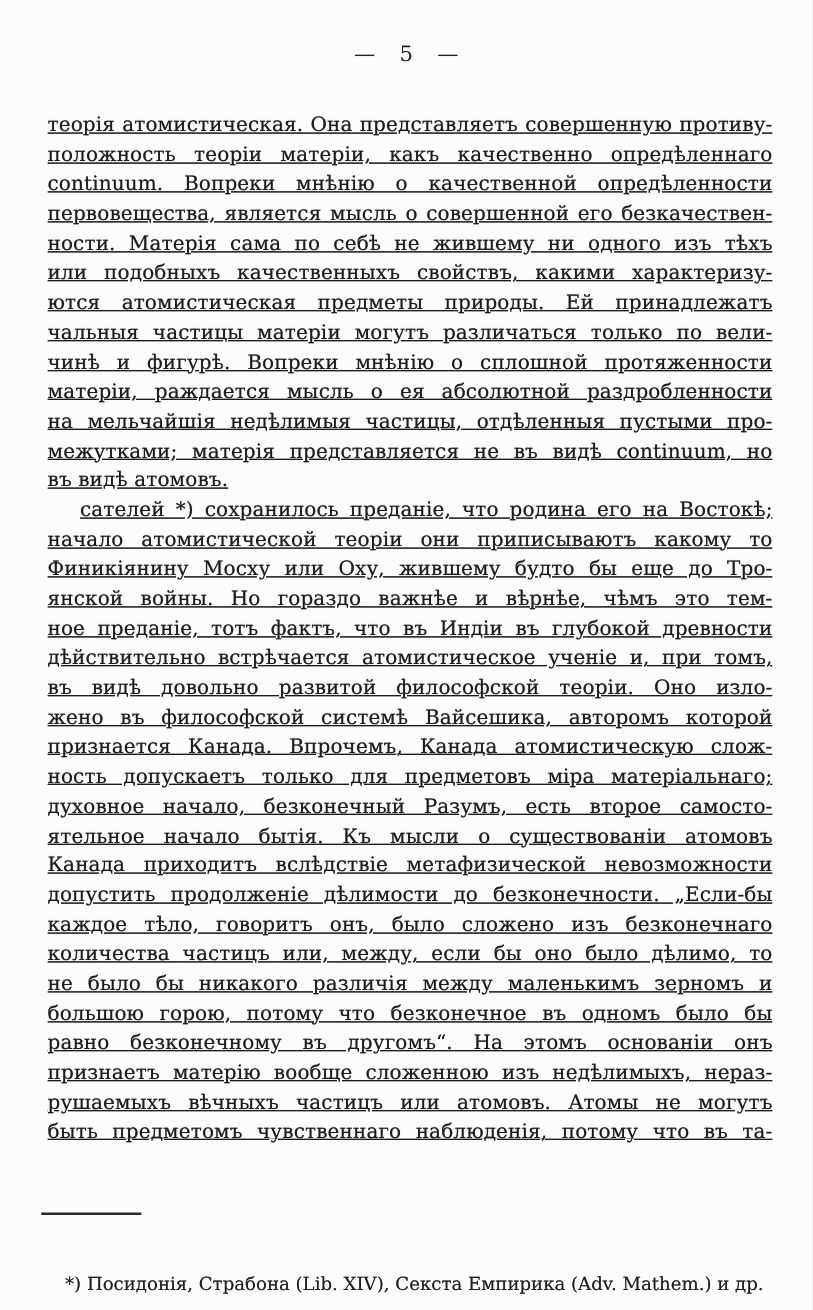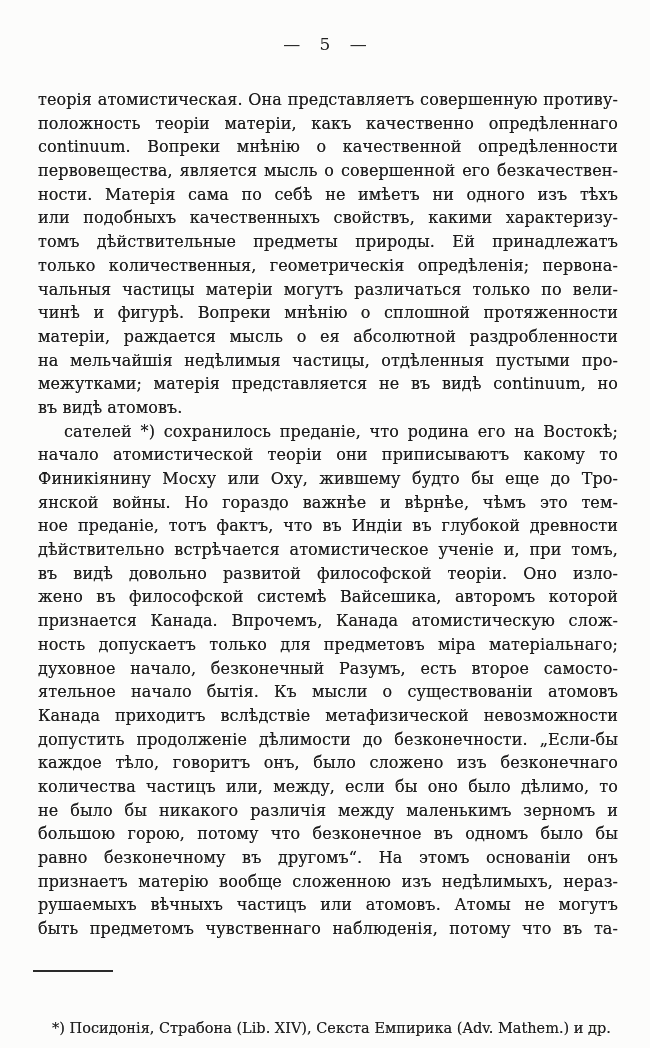--- a/index.html
+++ b/index.html
@@ -26,21 +26,21 @@
     font-size: 17px;
     word-spacing: 14px;
     color: #222;
   }
   .text-block {
     position: absolute;
     top: 88px;
     left: 38px;
     width: 580px;
   }
-  .para { margin: 0; padding: 0; }
+  .para { margin: 0; padding: 0; text-decoration: underline; }
   .line {
     font-size: 16px;
     line-height: 23.7px;
     height: 23.7px;
     text-align: justify;
     text-align-last: justify;
     letter-spacing: 0.1px;
     text-shadow: 0 0 0.6px rgba(28,28,28,0.65);
     overflow: hidden;
   }
@@ -77,24 +77,23 @@
 <div class="page">
 
   <div class="page-number">— 5 —</div>
 
   <div class="text-block">
     <div class="para para1">
         <div class="line">теорія атомистическая. Она представляетъ совершенную противу-</div>
         <div class="line">положность теоріи матеріи, какъ качественно опредѣленнаго</div>
         <div class="line">continuum. Вопреки мнѣнію о качественной опредѣленности</div>
         <div class="line">первовещества, является мысль о совершенной его безкачествен-</div>
-        <div class="line">ности. Матерія сама по себѣ не имѣетъ ни одного изъ тѣхъ</div>
+        <div class="line">ности. Матерія сама по себѣ не жившему ни одного изъ тѣхъ</div>
         <div class="line">или подобныхъ качественныхъ свойствъ, какими характеризу-</div>
-        <div class="line">томъ дѣйствительные предметы природы. Ей принадлежатъ</div>
-        <div class="line">только количественныя, геометрическія опредѣленія; первона-</div>
+        <div class="line">ются атомистическая предметы природы. Ей принадлежатъ</div>
         <div class="line">чальныя частицы матеріи могутъ различаться только по вели-</div>
         <div class="line">чинѣ и фигурѣ. Вопреки мнѣнію о сплошной протяженности</div>
         <div class="line">матеріи, раждается мысль о ея абсолютной раздробленности</div>
         <div class="line">на мельчайшія недѣлимыя частицы, отдѣленныя пустыми про-</div>
         <div class="line">межутками; матерія представляется не въ видѣ continuum, но</div>
         <div class="line">въ видѣ атомовъ.</div>
       </div>
     <div class="para para2">
         <div class="line">сателей *) сохранилось преданіе, что родина его на Востокѣ;</div>
         <div class="line">начало атомистической теоріи они приписываютъ какому то</div>

